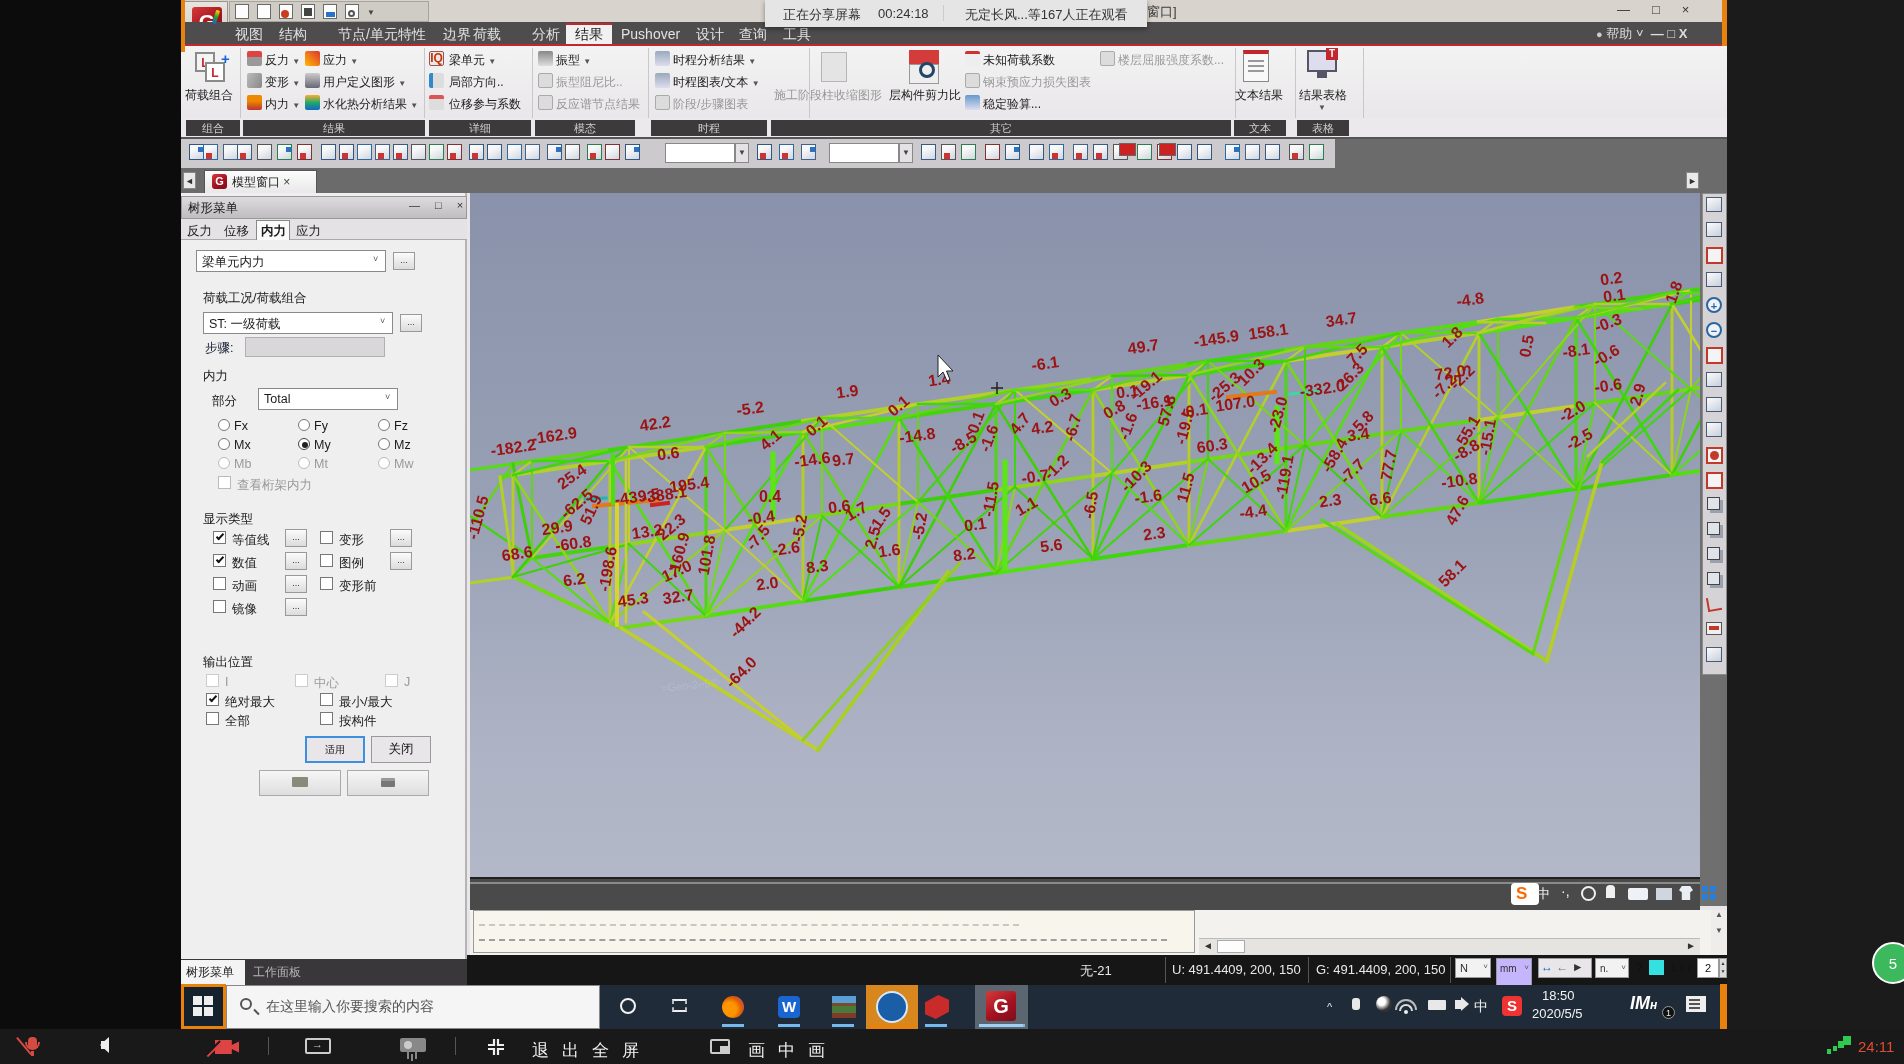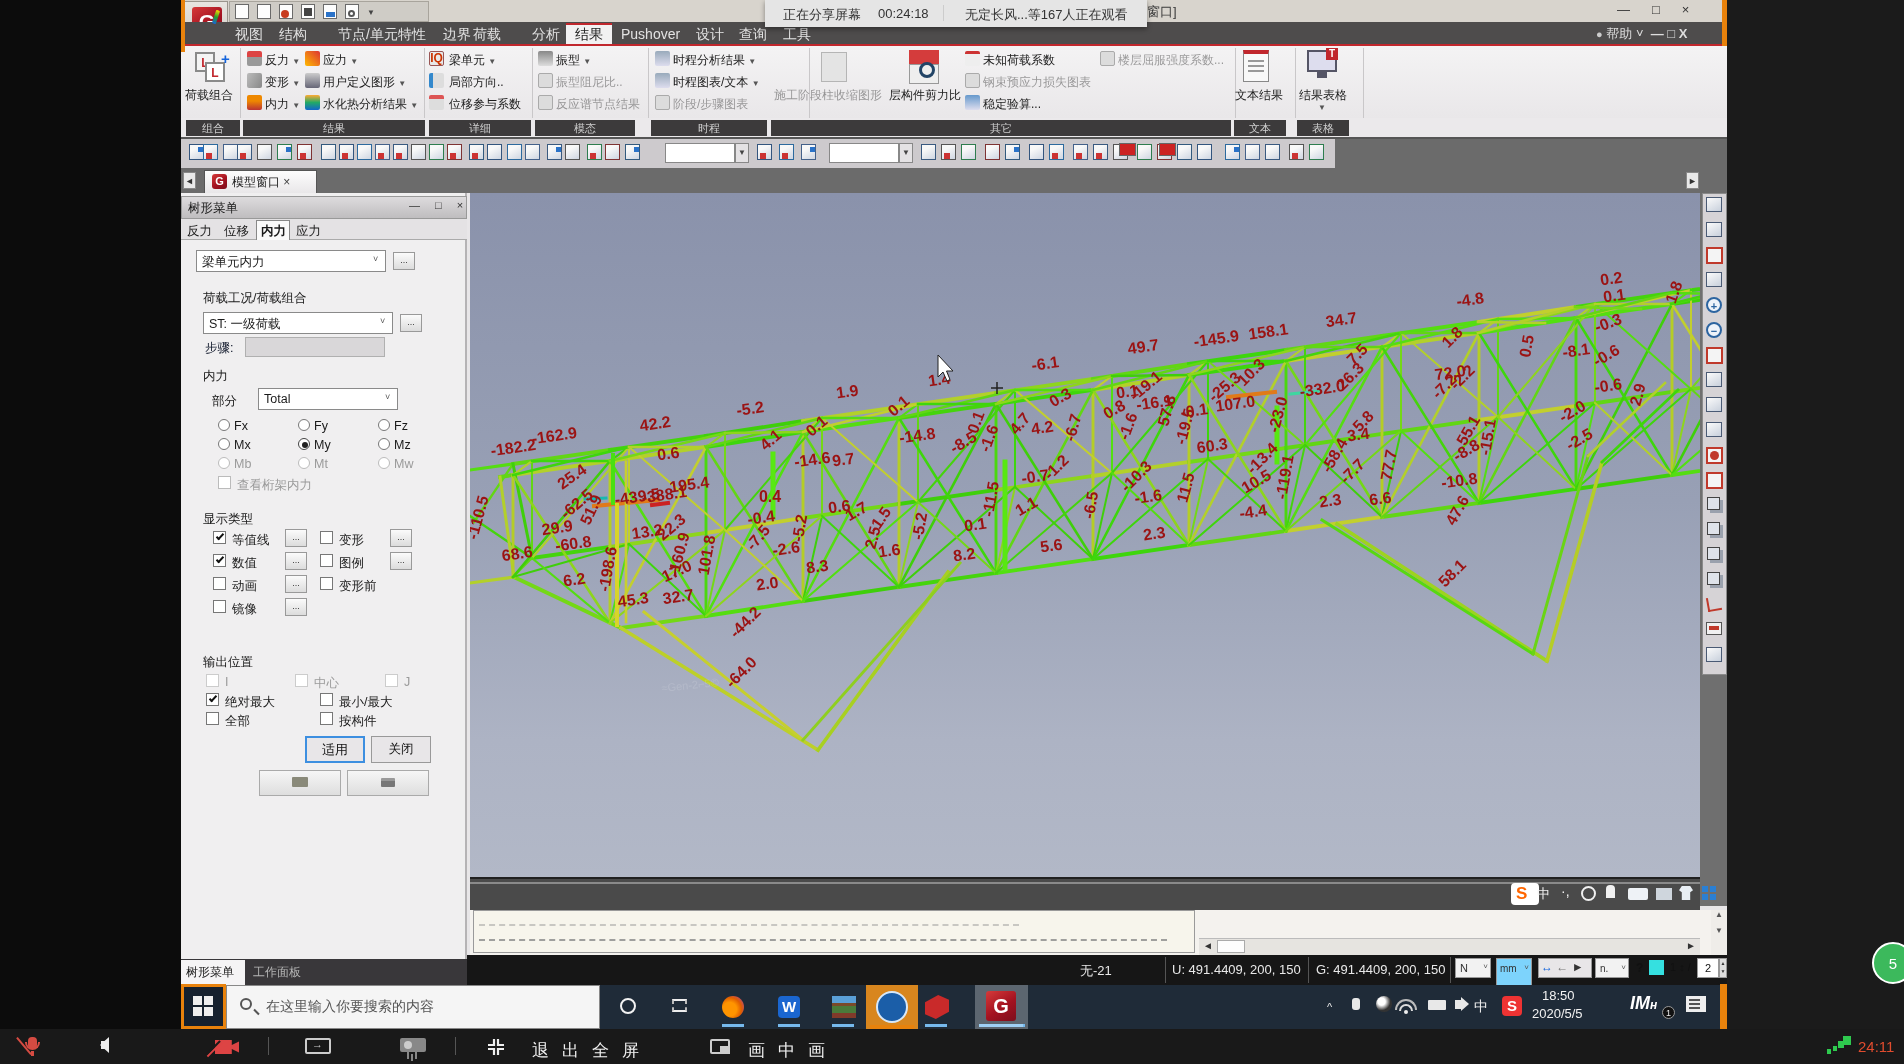--- a/index.html
+++ b/index.html
@@ -693,21 +693,21 @@
 
  <div class="a" style="left:286px;top:955px;width:1260px;height:30px;background:#161616"></div>
  <div class="a tx" style="left:899px;top:962px;font-size:13px;color:#e8e8e8">无-21</div>
  <div class="a tx" style="left:991px;top:962px;font-size:13px;color:#e8e8e8">U: 491.4409, 200, 150</div>
  <div class="a tx" style="left:1135px;top:962px;font-size:13px;color:#e8e8e8">G: 491.4409, 200, 150</div>
  <div class="a" style="left:984px;top:957px;width:1px;height:26px;background:#555"></div>
  <div class="a" style="left:1127px;top:957px;width:1px;height:26px;background:#555"></div>
  <div class="a" style="left:1269px;top:957px;width:1px;height:26px;background:#555"></div>
 
  <div class="a" style="left:1274px;top:958px;width:36px;height:20px;background:#f2f2f2;border:1px solid #999;font-size:11px;color:#333;padding:3px 0 0 4px">N <span style="float:right;font-size:8px;color:#555;margin-right:2px">˅</span></div>
- <div class="a" style="left:1315px;top:958px;width:36px;height:28px;background:#7dd3fc;border:1px solid #999;font-size:10px;color:#333;padding:4px 0 0 3px">mm <span style="float:right;font-size:8px;color:#555;margin-right:2px">˅</span></div>
+ <div class="a" style="left:1315px;top:958px;width:36px;height:28px;background:#c4b5fd;border:1px solid #999;font-size:10px;color:#333;padding:4px 0 0 3px">mm <span style="float:right;font-size:8px;color:#555;margin-right:2px">˅</span></div>
  <div class="a" style="left:1357px;top:958px;width:54px;height:20px;background:#e8e6e8;border:1px solid #999"></div>
  <div class="a tx" style="left:1360px;top:960px;font-size:12px;color:#1464dc">↔ <span style="color:#777">←</span> <span style="color:#333">►</span></div>
  <div class="a" style="left:1414px;top:958px;width:34px;height:20px;background:#f2f2f2;border:1px solid #999;font-size:10px;color:#333;padding:4px 0 0 4px">n. <span style="float:right;font-size:8px;color:#555;margin-right:2px">˅</span></div>
  <div class="a tx" style="left:1455px;top:961px;font-size:12px;color:#111;font-weight:bold">?</div>
  <div class="a" style="left:1468px;top:960px;width:15px;height:15px;background:#35e0e0"></div>
  <div class="a tx" style="left:1489px;top:961px;font-size:11px;color:#111">1 ↕ /</div>
  <div class="a" style="left:1516px;top:958px;width:22px;height:20px;background:#fff;border:1px solid #999;font-size:11px;color:#111;text-align:center;line-height:18px">2</div>
  <div class="a" style="left:1538px;top:958px;width:8px;height:20px;background:#ddd;border:1px solid #999;font-size:5px;line-height:8px;text-align:center;color:#333">▲<br>▼</div>
 
  <div class="a" id="panel" style="left:0;top:193px;width:286px;height:792px;background:#f0eff0;border-right:2px solid #b5b3b5">
@@ -795,21 +795,21 @@
   <span class="cb" style="left:25px;top:500px">
         <i class="tick"></i>
       </span>
       <div class="ptx" style="left:44px;top:501px">绝对最大</div>
   <span class="cb" style="left:139px;top:500px"></span>
       <div class="ptx" style="left:158px;top:501px">最小/最大</div>
   <span class="cb" style="left:25px;top:519px"></span>
       <div class="ptx" style="left:44px;top:520px">全部</div>
   <span class="cb" style="left:139px;top:519px"></span>
       <div class="ptx" style="left:158px;top:520px">按构件</div>
-  <div class="a" style="left:124px;top:543px;width:60px;height:27px;background:#e8e6e8;border:2px solid #3d8fe0;text-align:center;line-height:23px;font-size:13px;color:#111">适用</div>
+  <div class="a" style="left:124px;top:543px;width:60px;height:27px;background:#e8e6e8;border:2px solid #3d8fe0;text-align:center;line-height:23px;font-size:10px;color:#111">适用</div>
   <div class="a" style="left:190px;top:543px;width:60px;height:27px;background:#e8e6e8;border:1px solid #999;text-align:center;line-height:25px;font-size:12.5px;color:#111">关闭</div>
   <div class="a" style="left:78px;top:577px;width:82px;height:26px;background:linear-gradient(#f6f6f6,#dedede);border:1px solid #aaa;text-align:center;line-height:24px;font-size:11px;color:#444"><span style="display:inline-block;width:16px;height:10px;background:#8a8a7a;border-radius:1px"></span></div>
   <div class="a" style="left:166px;top:577px;width:82px;height:26px;background:linear-gradient(#f6f6f6,#dedede);border:1px solid #aaa;text-align:center;line-height:24px;font-size:11px;color:#444"><span style="display:inline-block;width:14px;height:9px;background:#777;border-radius:1px;border-top:3px solid #999"></span></div>
 
   <div class="a" style="left:0;top:766px;width:286px;height:26px;background:#39373a"></div>
   <div class="a" style="left:0;top:767px;width:64px;height:25px;background:#f5f4f5"></div>
   <div class="ptx" style="left:5px;top:771px;font-size:12px">树形菜单</div>
   <div class="a tx" style="left:72px;top:771px;font-size:12px;color:#b5b5b5">工作面板</div>
  </div>
 </div>

